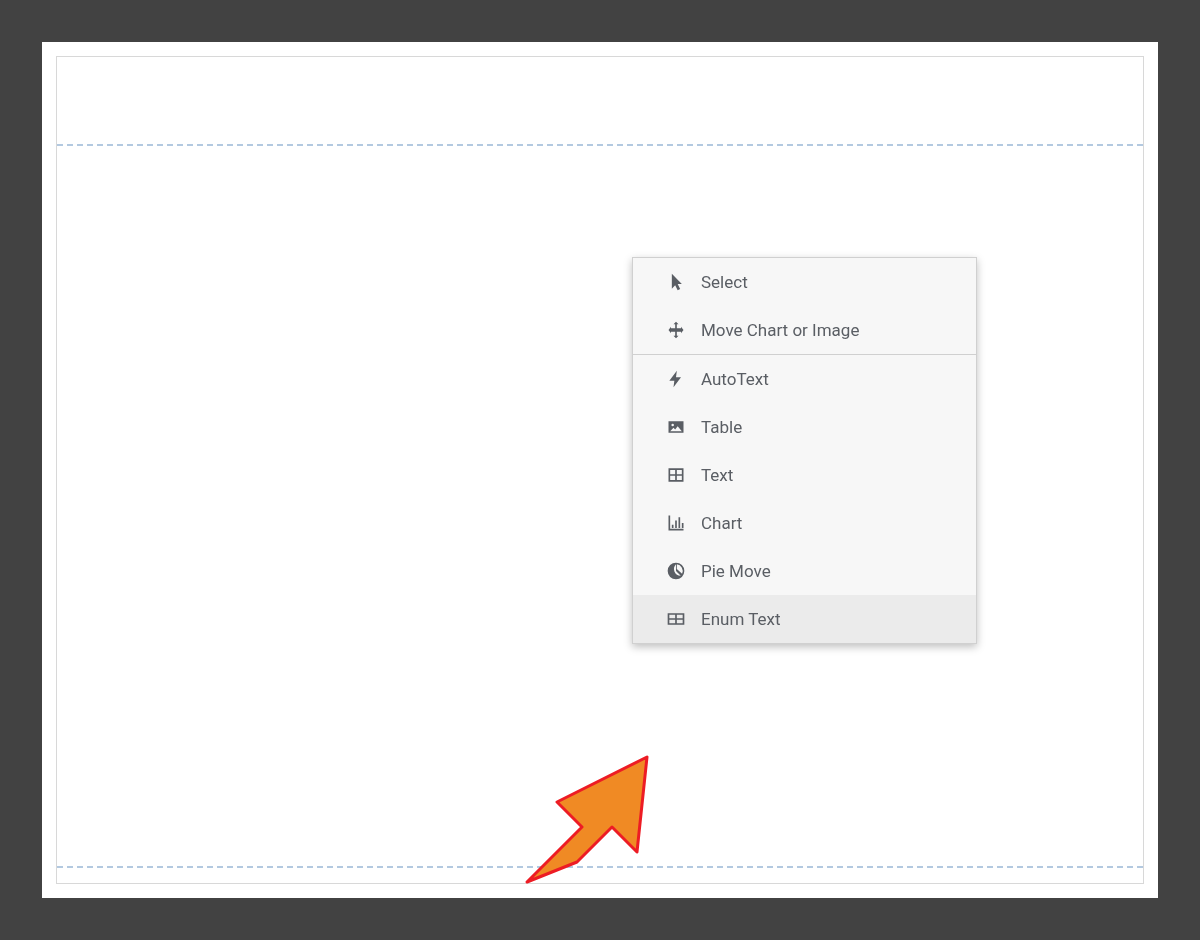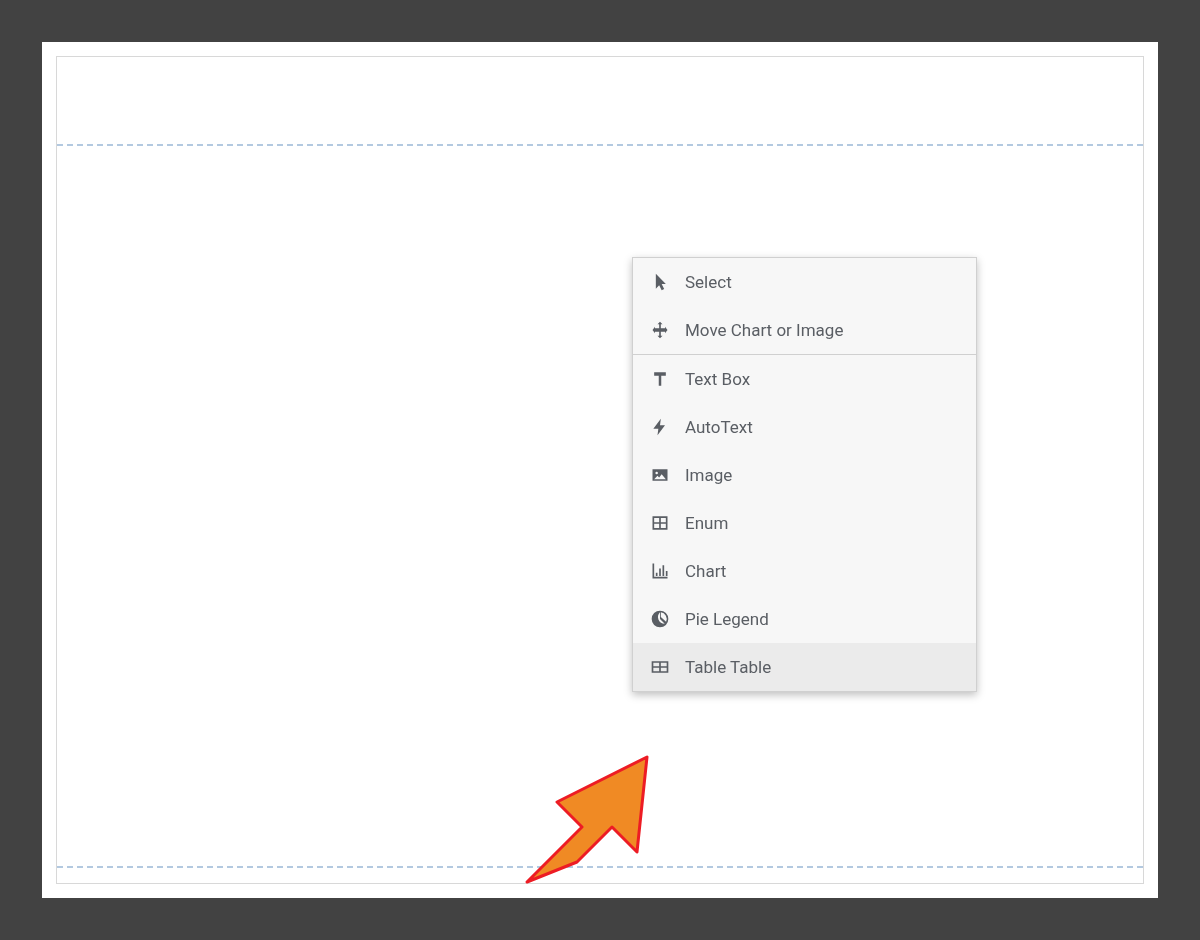--- a/index.html
+++ b/index.html
@@ -52,21 +52,21 @@
       top: 215px;
       left: 590px;
       width: 345px;
       background: #f7f7f7;
       border: 1px solid #d0d0d0;
       box-shadow: 0 3px 8px rgba(0,0,0,0.25);
     }
     .menu-item {
       display: flex;
       align-items: center;
-      padding: 13px 16px;
+      padding: 13px 32px;
       cursor: pointer;
       color: #5a5e64;
       font-size: 17px;
     }
     .menu-item.highlighted {
       background: #ebebeb;
     }
     .menu-icon {
       width: 22px;
       height: 22px;
@@ -121,81 +121,73 @@
       <span class="menu-icon">
         <svg viewBox="0 0 24 24">
             <path d="M12 2l-3 3h2v5H6V8l-3 4 3 4v-2h5v5H9l3 3 3-3h-2v-5h5v2l3-4-3-4v2h-5V5h2z"></path>
           </svg>
       </span>
       <span>Move Chart or Image</span>
     </div>
 
     <div class="menu-divider"></div>
 
-    <div class="menu-item">
-      <span class="menu-icon">
-        <svg viewBox="0 0 24 24">
-            <path d="M5 4v4h5.5v12h3V8H19V4z"></path>
-          </svg>
-      </span>
-      <span>Text Box</span>
-    </div>
 
     <div class="menu-item">
       <span class="menu-icon">
         <svg viewBox="0 0 24 24">
             <path d="M13 2L4 14h6l-1 8 9-12h-6z"></path>
           </svg>
       </span>
       <span>AutoText</span>
     </div>
 
     <div class="menu-item">
       <span class="menu-icon">
         <svg viewBox="0 0 24 24">
             <path d="M3 5h18v14H3V5zm2 2v10h14l-5-6-3 4-2-2-4 4V7H5zm3 1a1.5 1.5 0 100 3 1.5 1.5 0 000-3z"></path>
           </svg>
       </span>
-      <span>Image</span>
+      <span>Table</span>
     </div>
 
     <div class="menu-item">
       <span class="menu-icon">
         <svg viewBox="0 0 24 24">
             <path d="M3 4h18v16H3V4zm2 2v5h6V6H5zm8 0v5h6V6h-6zM5 13v5h6v-5H5zm8 0v5h6v-5h-6z"></path>
           </svg>
       </span>
-      <span>Enum</span>
+      <span>Text</span>
     </div>
 
     <div class="menu-item">
       <span class="menu-icon">
         <svg viewBox="0 0 24 24">
             <path d="M3 3v18h18v-2H5V3H3zm4 11h2v4H7v-4zm4-5h2v9h-2V9zm4-4h2v13h-2V5zm4 7h2v6h-2v-6z"></path>
           </svg>
       </span>
       <span>Chart</span>
     </div>
 
     <div class="menu-item">
       <span class="menu-icon">
         <svg viewBox="0 0 24 24">
             <path d="M12 2a10 10 0 100 20 10 10 0 000-20zm0 2v8l5.7 5.7A8 8 0 0112 4zm1 0a8 8 0 016.3 11.3L13 9.6V4z"></path>
           </svg>
       </span>
-      <span>Pie Legend</span>
+      <span>Pie Move</span>
     </div>
 
     <div class="menu-item highlighted">
       <span class="menu-icon">
         <svg viewBox="0 0 24 24">
             <path d="M2 5h20v14H2V5zm2 2v4h7V7H4zm9 0v4h7V7h-7zM4 13v4h7v-4H4zm9 0v4h7v-4h-7z"></path>
           </svg>
       </span>
-      <span>Table Table</span>
+      <span>Enum Text</span>
     </div>
 
   </div>
 
   <div class="annotation-arrow">
     <svg viewBox="0 0 200 200">
       <path d="M 40 160 L 95 105 L 70 80 L 160 35 L 150 130 L 125 105 L 90 140 Z" fill="#f08a24" stroke="#ed1c24" stroke-width="3" stroke-linejoin="round"></path>
     </svg>
   </div>
 

